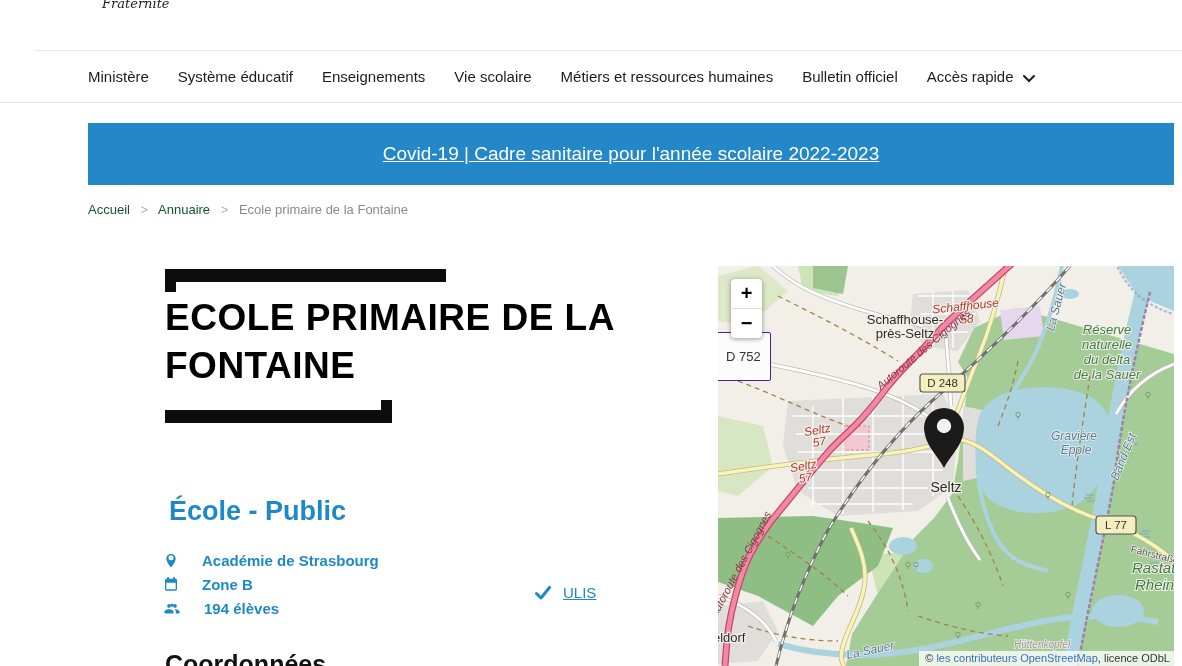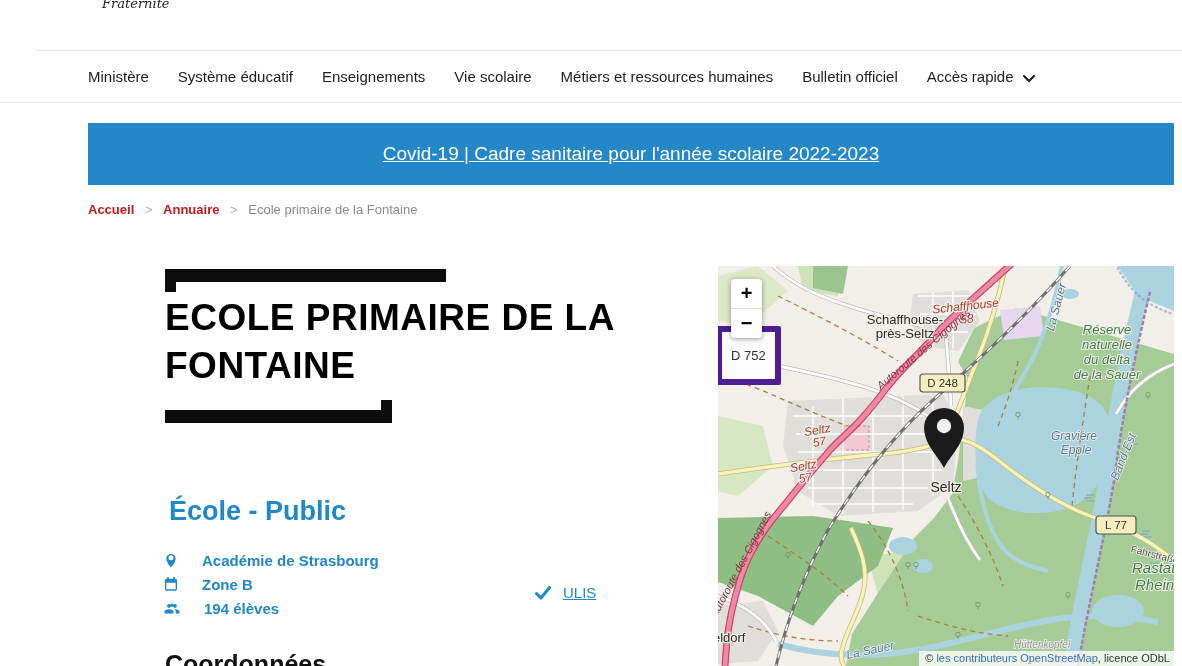--- a/index.html
+++ b/index.html
@@ -12,21 +12,21 @@
   .nav{position:absolute;left:0;right:0;top:51px;height:52px;display:flex;align-items:center;
         padding-left:88px;gap:29px;border-bottom:1px solid #e7e7e7;box-sizing:border-box;}
   .nav-item{font-size:15px;color:#1c1c1c;cursor:pointer;display:flex;align-items:center;gap:9px;white-space:nowrap;}
   .chevron{display:inline-block;margin-top:2px;}
   
   .banner{position:absolute;left:88px;top:123px;width:1086px;height:62px;background:#2387c8;
         display:flex;align-items:center;justify-content:center;}
   .banner a{color:#fff;font-size:19px;text-decoration:underline;cursor:pointer;}
   
   .breadcrumb{position:absolute;left:88px;top:202px;font-size:13px;color:#8a8a8a;}
-  .breadcrumb .crumb-link{font-weight:700;color:#b91c1c;cursor:pointer;}
+  .breadcrumb .crumb-link{font-weight:400;color:#14532d;cursor:pointer;}
   .breadcrumb .sep{color:#b0b0b0;margin:0 7px;}
   
   .bracket-top{position:absolute;left:165px;top:269px;width:281px;height:13px;background:#0c0c0c;}
   .bracket-top::after{content:"";position:absolute;left:0;top:13px;width:11px;height:10px;background:#0c0c0c;}
   .page-title{position:absolute;left:165px;top:294px;width:520px;margin:0;
         font-size:37px;line-height:48px;font-weight:800;letter-spacing:.5px;color:#000;}
   .bracket-bottom{position:absolute;left:165px;top:410px;width:227px;height:13px;background:#0c0c0c;}
   .bracket-bottom::after{content:"";position:absolute;right:0;top:-10px;width:11px;height:10px;background:#0c0c0c;}
   
   .school-category{position:absolute;left:165px;top:492px;margin:4px;font-size:27px;font-weight:700;color:#1f88c6;}
@@ -38,22 +38,22 @@
         color:#1f88c6;font-size:15px;text-decoration:underline;}
   .next-section{position:absolute;left:165px;top:650px;margin:0;font-size:25px;font-weight:700;color:#111;}
   
   .map{position:absolute;left:718px;top:266px;width:456px;height:400px;overflow:hidden;
         background:#f2efe9;cursor:grab;}
   .map svg.basemap{position:absolute;left:0;top:0;}
   .zoom-ctl{position:absolute;left:13px;top:13px;width:31px;background:#fff;border-radius:4px;
         box-shadow:0 1px 5px rgba(0,0,0,.4);z-index:5;}
   .zoom-btn{height:29px;line-height:29px;text-align:center;font-size:20px;font-weight:700;color:#000;cursor:pointer;}
   .zoom-btn + .zoom-btn{border-top:1px solid #ddd;}
-  .shield-d752{position:absolute;left:-2px;top:60px;padding:16px 9px;background:#fcfcfc;
-        border:6px solid #4c1d95;border-radius:2px;font-size:13px;color:#333;z-index:4;}
+  .shield-d752{position:absolute;left:-2px;top:66px;padding:16px 9px;background:#fcfcfc;
+        border:1px solid #4c1d95;border-radius:2px;font-size:13px;color:#333;z-index:4;}
   .attribution{position:absolute;right:0;bottom:0;background:rgba(255,255,255,.78);
         padding:1px 4px 2px 6px;font-size:11px;color:#333;z-index:5;white-space:nowrap;}
   .attribution a{color:#3b6fb5;text-decoration:none;cursor:pointer;}
   
   text{font-family:"Liberation Sans",sans-serif;paint-order:stroke;stroke:#f2efe9;stroke-width:2.5px;}
   .t-town{font-size:13px;fill:#2b2b2b;}
   .t-town-big{font-size:14px;fill:#2b2b2b;}
   .t-exit{font-size:12px;font-style:italic;fill:#b03a2e;}
   .t-moto{font-size:11px;font-style:italic;fill:#8c3347;stroke:none;}
   .t-green{font-size:13px;font-style:italic;fill:#3e7d44;stroke-width:2px;}

